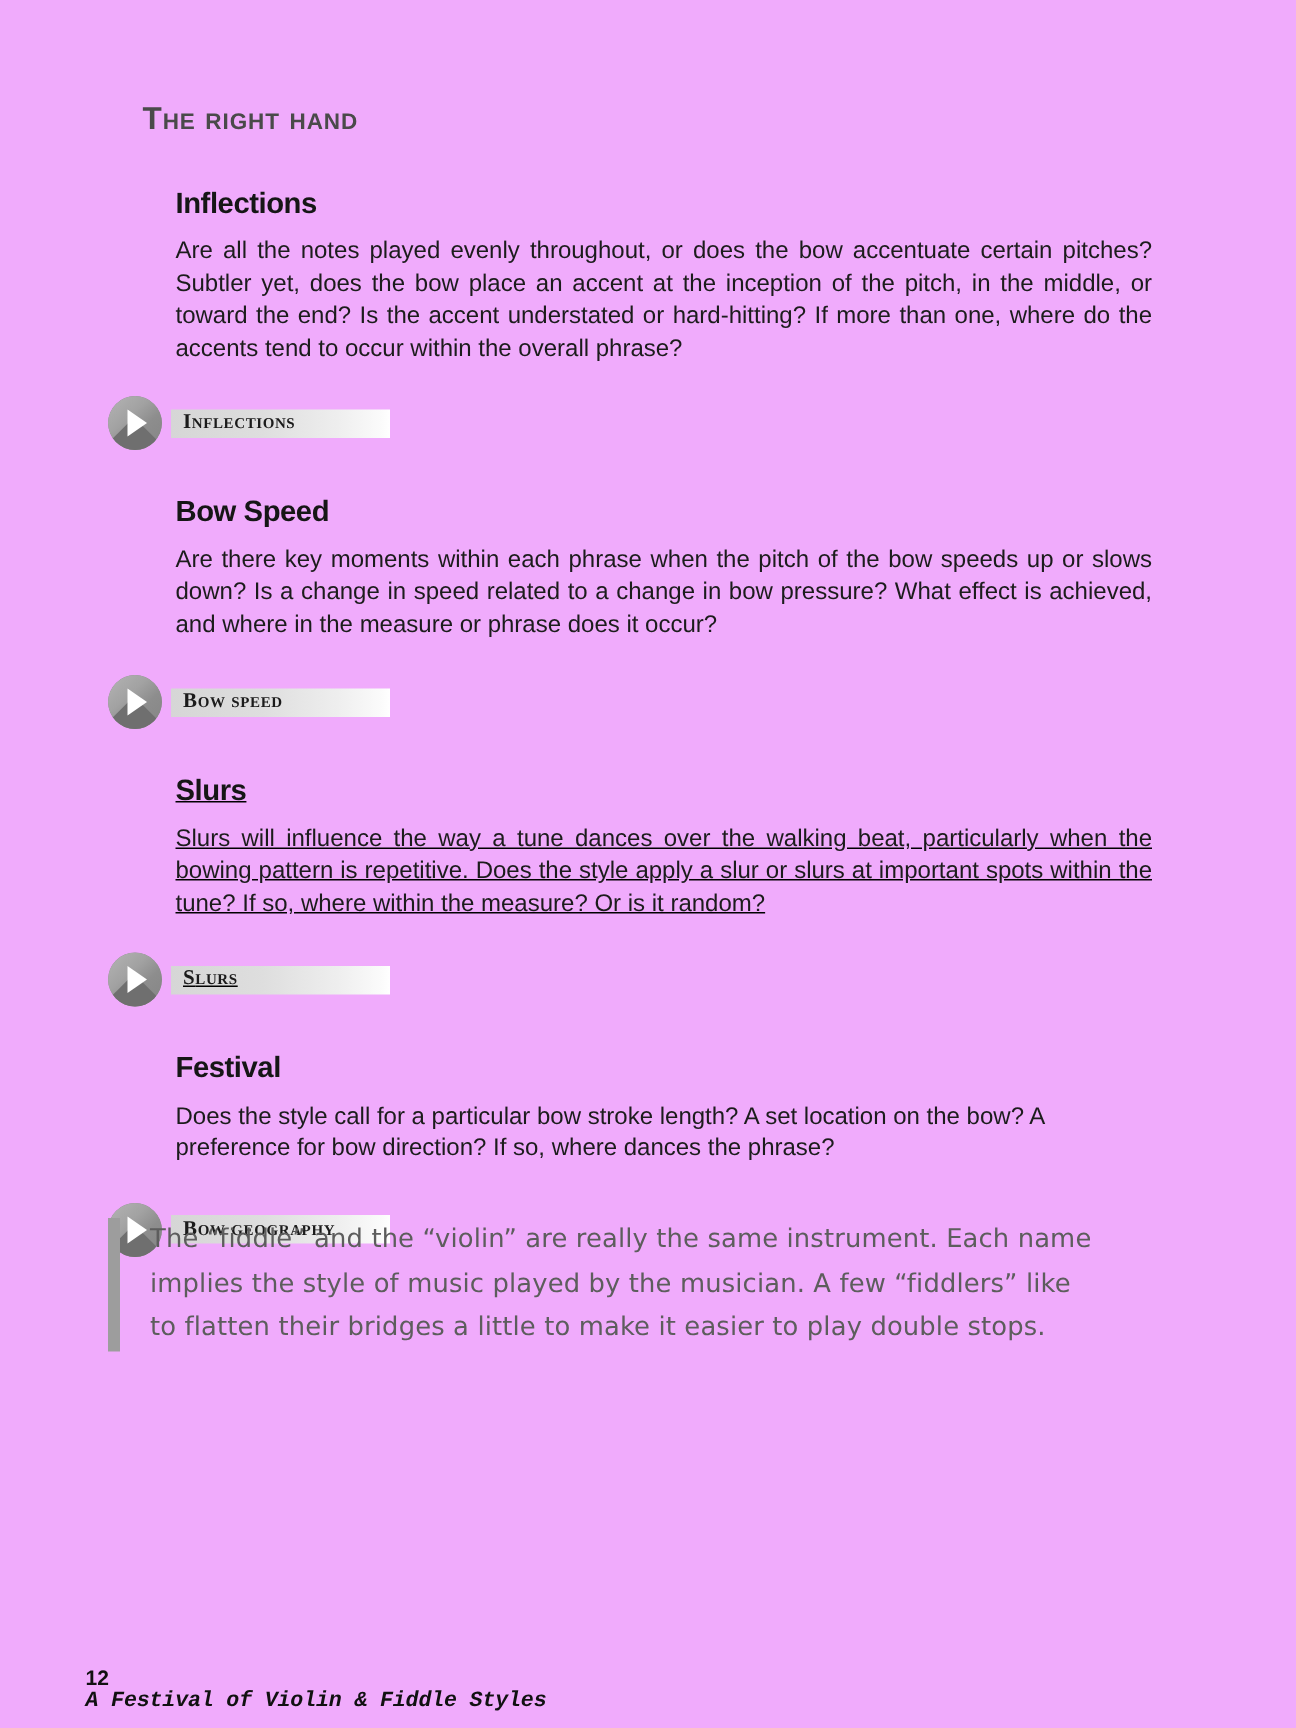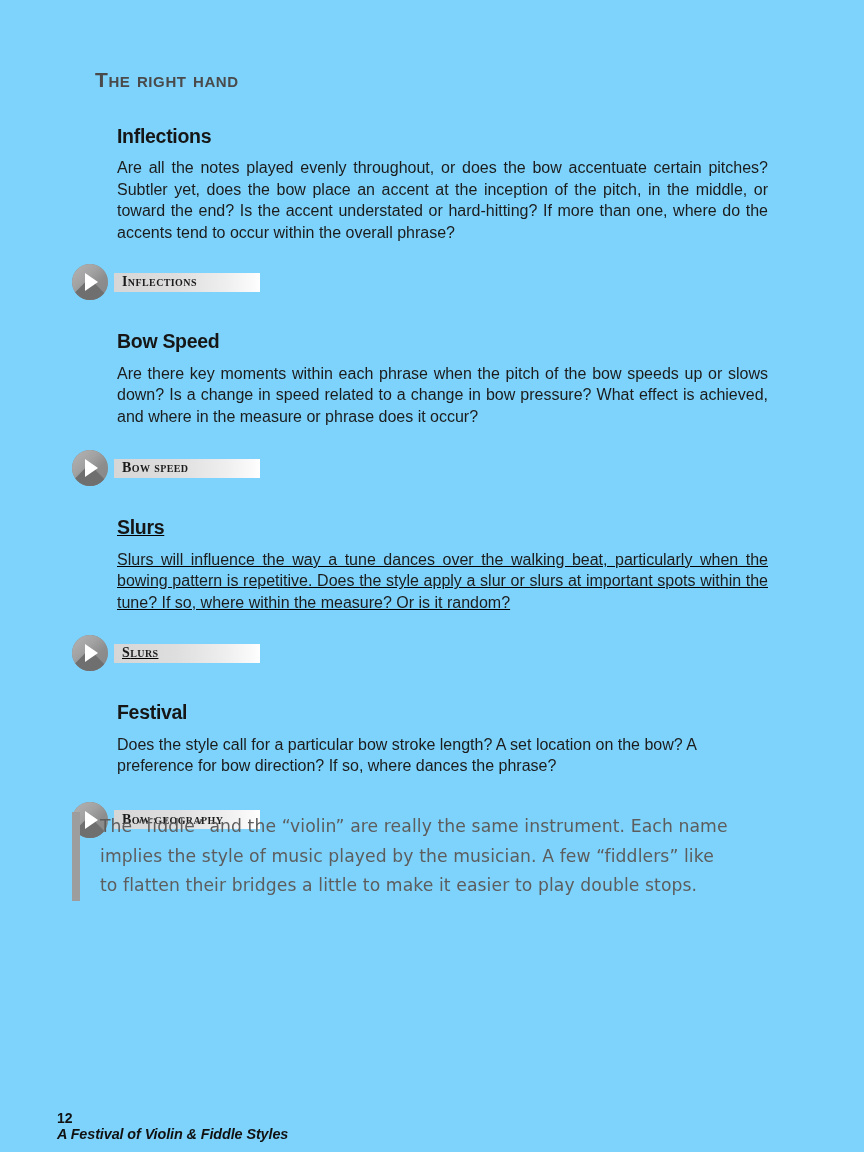--- a/index.html
+++ b/index.html
@@ -11,21 +11,21 @@
     width: 864px;
     height: 1152px;
     position: relative;
     font-family: "Liberation Sans", sans-serif;
     -webkit-font-smoothing: antialiased;
   }
 
   .page {
     position: absolute;
     inset: 0;
-    background: #7dd3fc;
+    background: #f0abfc;
   }
 
   
   .running-head {
     position: absolute;
     left: 95px;
     top: 68px;
     font-family: "Liberation Sans", sans-serif;
     font-weight: bold;
     font-size: 21px;
@@ -166,21 +166,21 @@
     flex-direction: column;
   }
   .footer-page {
     font-family: "Liberation Sans", sans-serif;
     font-weight: bold;
     font-size: 14px;
     color: #111;
     width: 62px;
   }
   .footer-title {
-    font-family: Liberation Sans, sans-serif;
+    font-family: Liberation Mono, monospace;
     font-weight: bold;
     font-style: italic;
     font-size: 14.4px;
     color: #111;
     letter-spacing: -0.1px;
   }
 </style>
 </head>
 <body>
 

